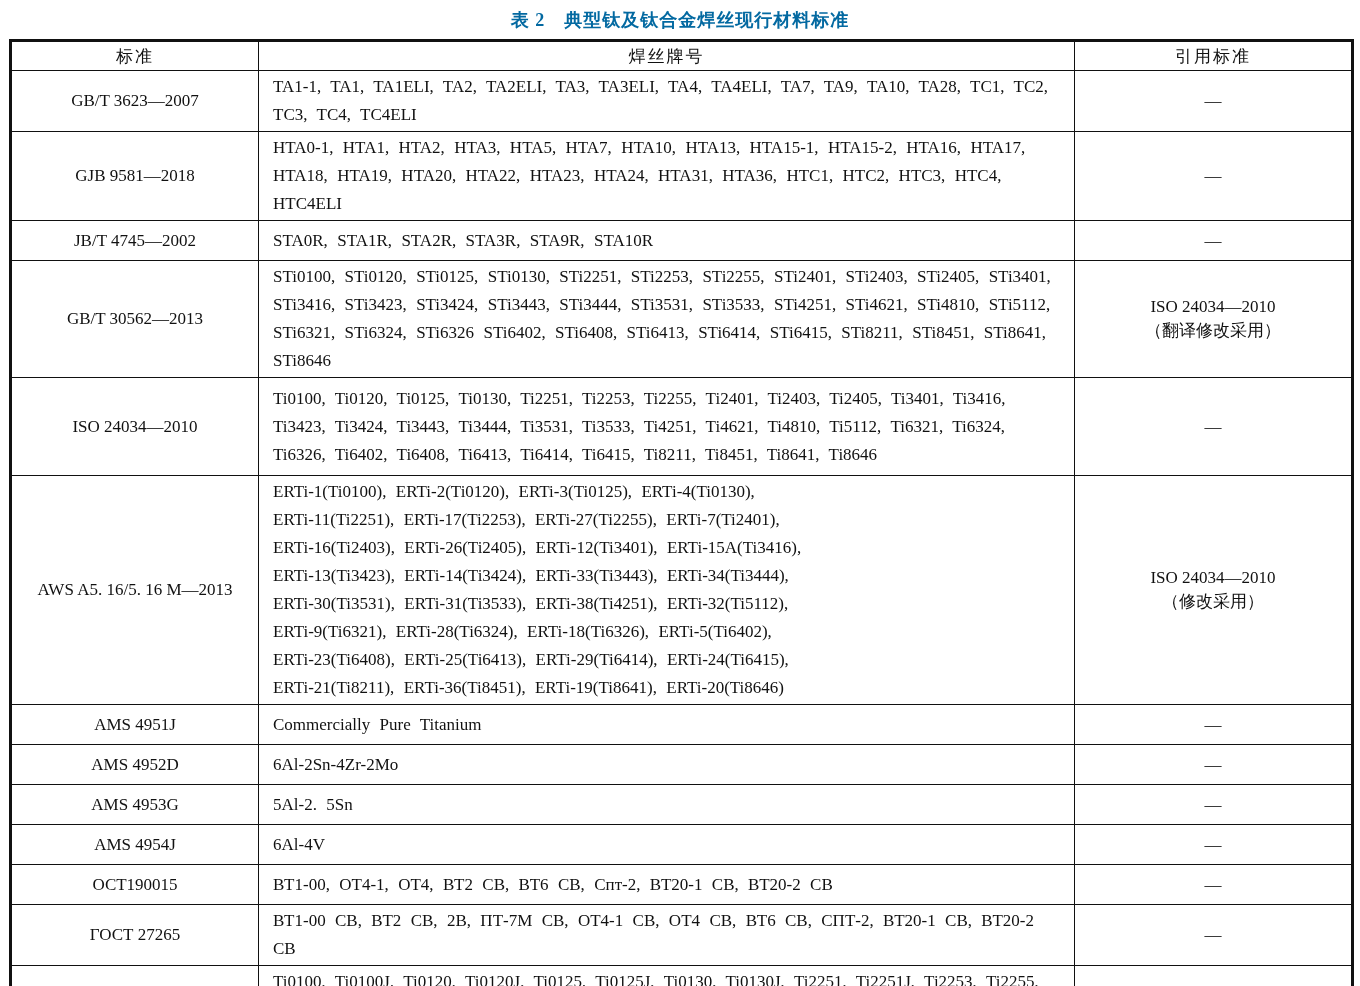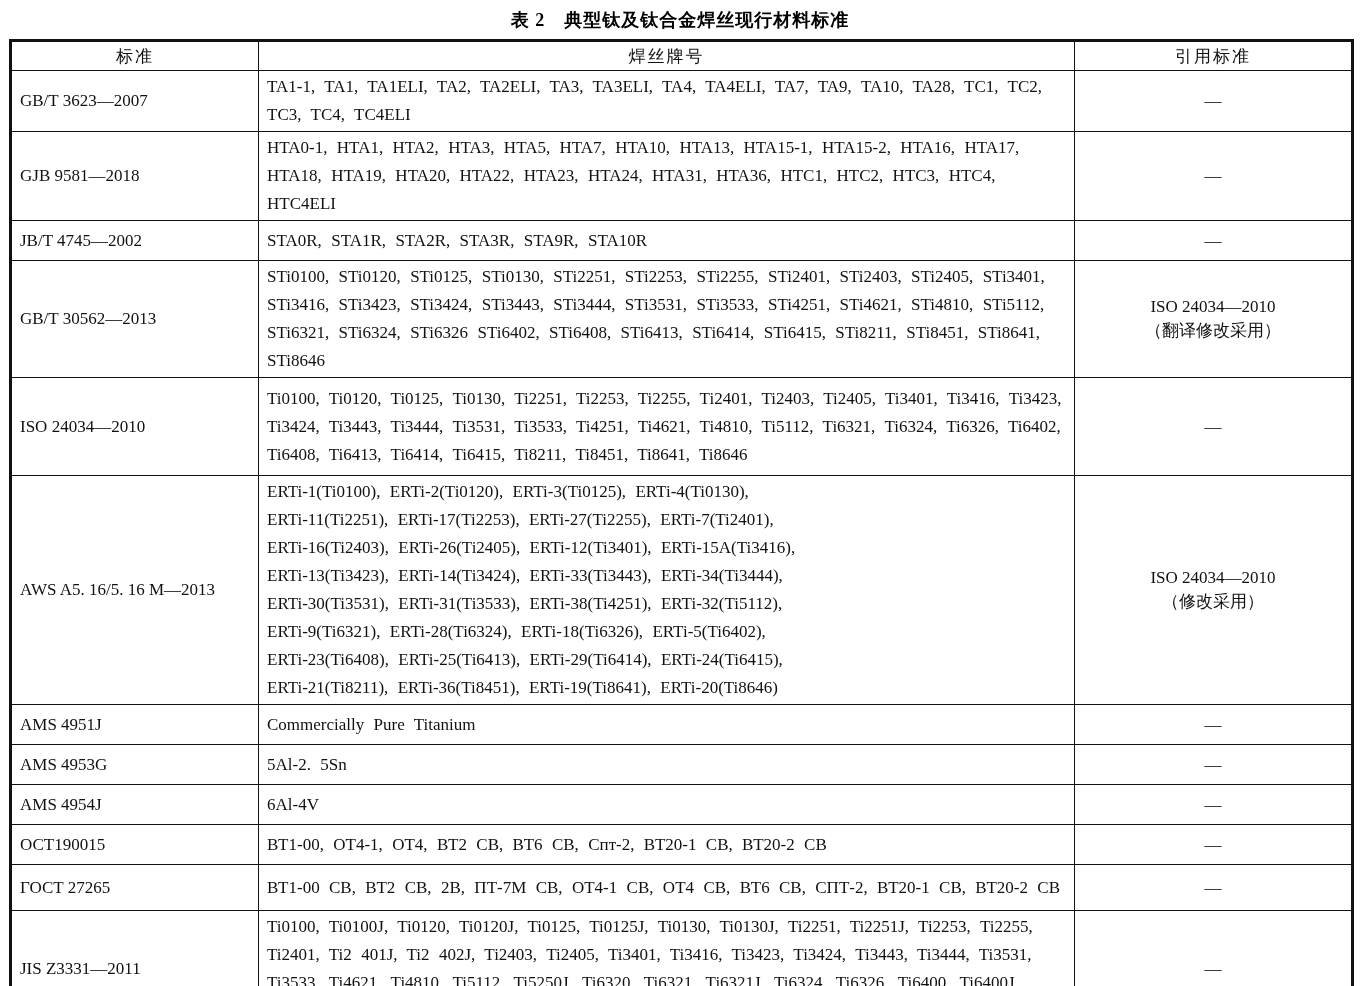--- a/index.html
+++ b/index.html
@@ -15,48 +15,49 @@
     box-sizing: border-box;
     padding: 6px 9px 0 9px;
     background: #ffffff;
   }
   .caption {
     text-align: center;
     font-weight: bold;
     font-size: 18px;
     letter-spacing: 1px;
     margin: 2px 0 7px 0;
-    color: #000000;
+    color: #0369a1;
   }
   table.std {
     width: 1342px;
     border-collapse: collapse;
     table-layout: fixed;
     border: 3px solid #111111;
   }
   table.std th, table.std td {
     border: 1.5px solid #111111;
     vertical-align: middle;
     font-size: 17px;
-    padding: 2px 8px;
+    padding: 2px 14px;
     box-sizing: border-box;
     overflow: hidden;
   }
   col.c-standard  { width: 248px; }
   col.c-grades    { width: 816px; }
   col.c-reference { width: 278px; }
 
   th.hdr {
     font-weight: normal;
     font-size: 17.5px;
     text-align: center;
     height: 30px;
     letter-spacing: 2px;
   }
   td.standard-cell {
+    text-align: center;
     white-space: nowrap;
     font-size: 17.5px;
   }
   td.grades-cell {
     text-align: left;
     line-height: 28px;
     word-spacing: 0.30em;
     white-space: pre-line;
     padding-left: 11px;
   }
@@ -135,20 +136,25 @@
 ERTi-21(Ti8211), ERTi-36(Ti8451), ERTi-19(Ti8641), ERTi-20(Ti8646)</td>
         <td class="reference-cell">ISO 24034—2010
 （修改采用）</td>
       </tr>
       <tr class="row-1l">
         <td class="standard-cell">AMS 4951J</td>
         <td class="grades-cell">Commercially Pure Titanium</td>
         <td class="reference-cell">—</td>
       </tr>
       <tr class="row-1l">
+        <td class="standard-cell">AMS 4952D</td>
+        <td class="grades-cell">6Al-2Sn-4Zr-2Mo</td>
+        <td class="reference-cell">—</td>
+      </tr>
+      <tr class="row-1l">
         <td class="standard-cell">AMS 4953G</td>
         <td class="grades-cell">5Al-2. 5Sn</td>
         <td class="reference-cell">—</td>
       </tr>
       <tr class="row-1l">
         <td class="standard-cell">AMS 4954J</td>
         <td class="grades-cell">6Al-4V</td>
         <td class="reference-cell">—</td>
       </tr>
       <tr class="row-1l">

